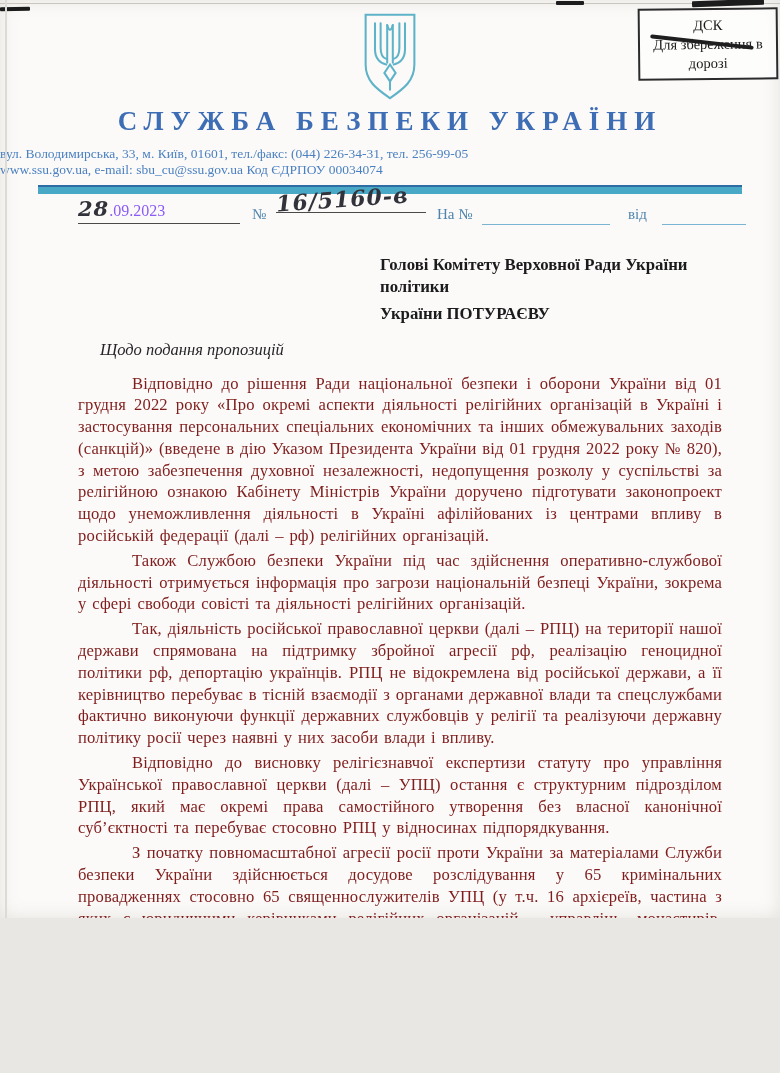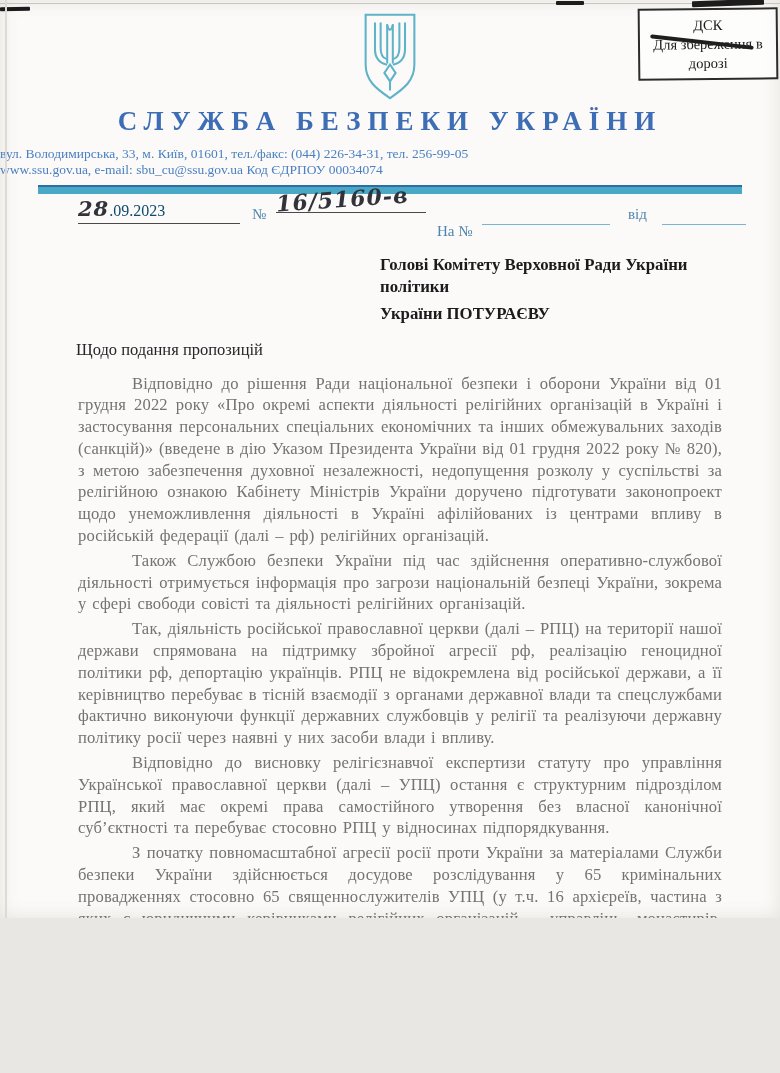--- a/index.html
+++ b/index.html
@@ -28,39 +28,39 @@
     letter-spacing:7px;color:#3d6db4;
   }
   .addr{ text-align:left;color:#4b80c2;font-size:13.5px;line-height:16px;}
   .addr1{margin-top:9px;}
   .divider{margin:7px 38px 0 38px;height:7px;background:#49a8c6;border-top:2px solid #2e6da4;}
   
   .refrow{position:relative;height:48px;}
   .hand{font-family:"DejaVu Serif", serif;font-style:italic;font-weight:bold;color:#32323a;}
   .date-block{position:absolute;left:78px;top:2px;width:162px;border-bottom:1.5px solid #4a4a4a;padding-bottom:2px;}
   .date-hand{font-size:21px;letter-spacing:1px;}
-  .date-print{font-size:16px;color:#0c4a6e;}
+  .date-print{font-size:16px;color:#8b5cf6;}
   .no-label{position:absolute;left:252px;top:12px;color:#4e84ad;font-size:15px;}
   .num-block{position:absolute;left:276px;top:-8px;width:150px;border-bottom:1.5px solid #4a4a4a;padding-bottom:0px;}
   .num-hand{display:inline-block;font-size:22px;transform:rotate(-4deg);letter-spacing:1px;}
-  .nana-label{position:absolute;left:437px;top:29px;color:#4e84ad;font-size:15px;}
+  .nana-label{position:absolute;left:437px;top:12px;color:#4e84ad;font-size:15px;}
   .line-a{position:absolute;left:482px;top:30px;width:128px;border-bottom:1.5px solid #79b4d2;}
   .vid-label{position:absolute;left:628px;top:12px;color:#4e84ad;font-size:15px;}
   .line-b{position:absolute;left:662px;top:30px;width:84px;border-bottom:1.5px solid #79b4d2;}
   
   .recipient{margin:12px 0 0 380px;width:368px;font-weight:bold;font-size:16.8px;line-height:21.5px;color:#1b1b1d;}
   .recipient .r4{margin-top:6px;}
   
-  .subject{margin:15px 0 0 76px;font-size:16.5px;color:#26262a;}
+  .subject{margin:15px 0 0 100px;font-style:italic;font-size:16.5px;color:#26262a;}
   .salutation{margin:19px 58px 0 78px;text-align:center;font-weight:bold;font-size:17px;}
   
   .bodytext{margin:13px 58px 0 78px;}
   .bodytext p{
     margin:3px 0 3px 0;text-indent:54px;text-align:justify;
-    font-size:16.6px;line-height:21.8px;letter-spacing:.15px;word-spacing:1.5px;color:#737373;
+    font-size:16.6px;line-height:21.8px;letter-spacing:.15px;word-spacing:1.5px;color:#7f1d1d;
   }
 </style>
 </head>
 <body>
 
 <div class="page">
 
   <div class="faintline" style="left:0;top:3px;width:780px;height:1px;"></div>
   <div class="scanline" style="left:0;top:7px;width:30px;height:4px;transform:rotate(-1deg);"></div>
   <div class="scanline" style="left:556px;top:1px;width:28px;height:4px;"></div>

